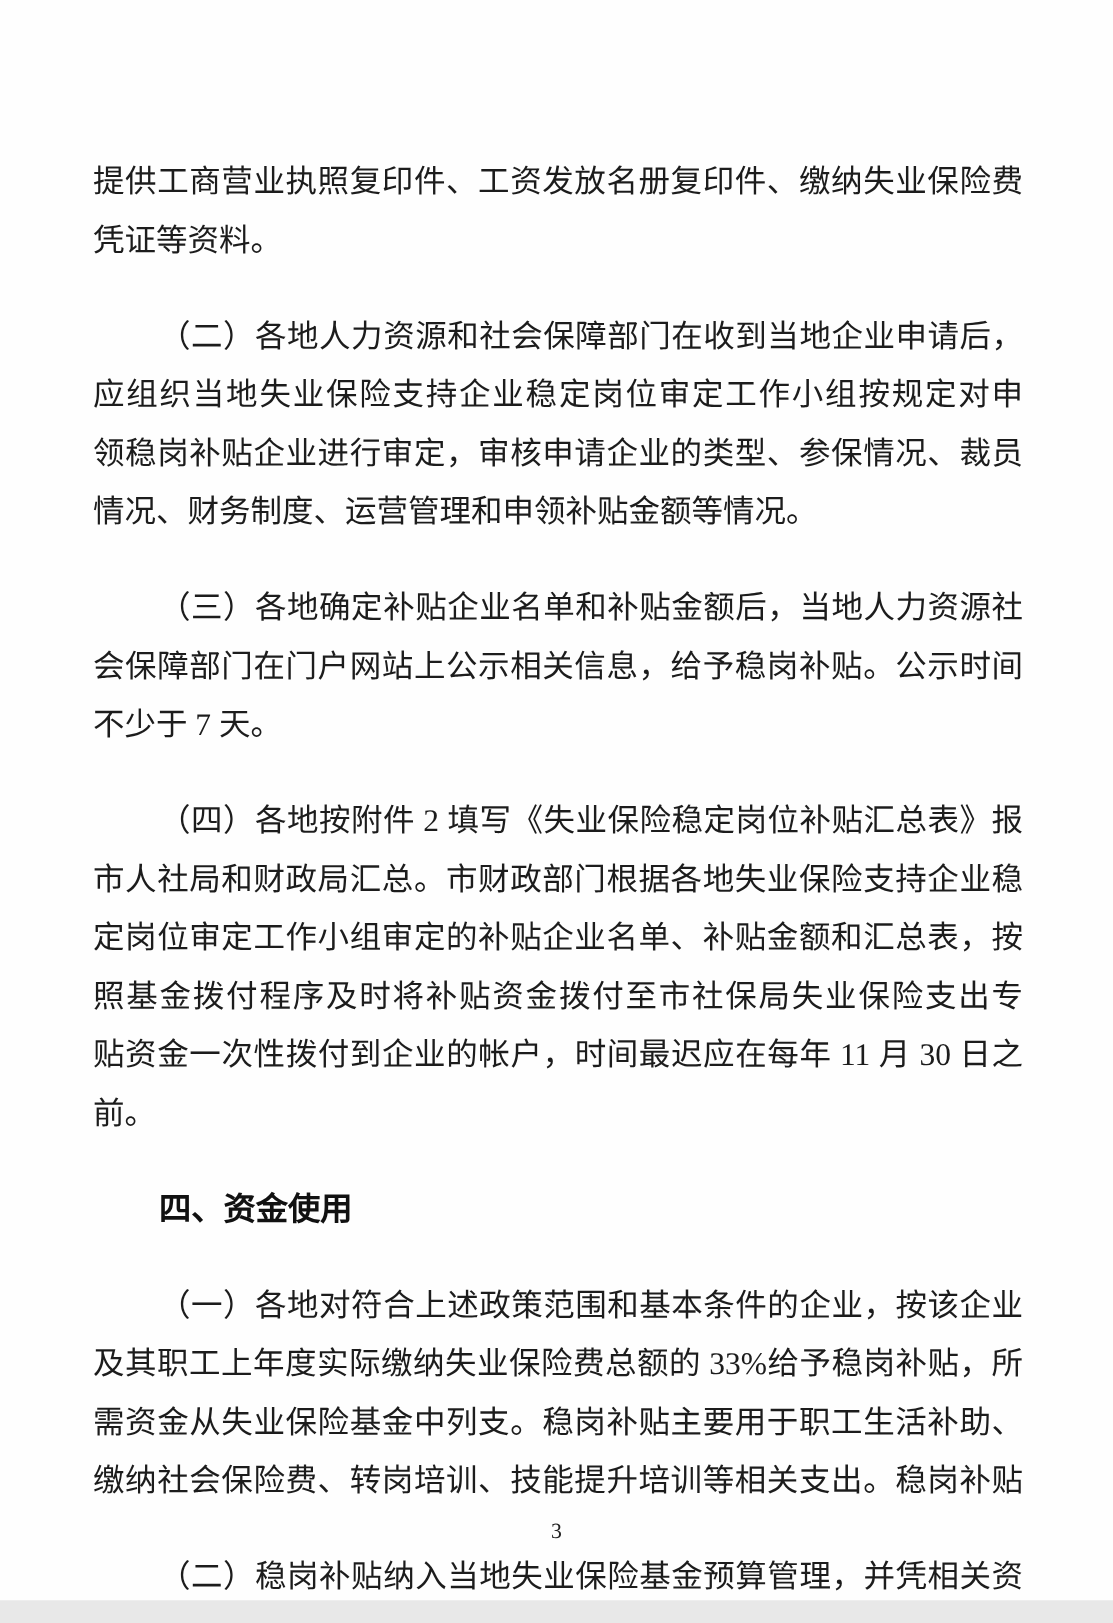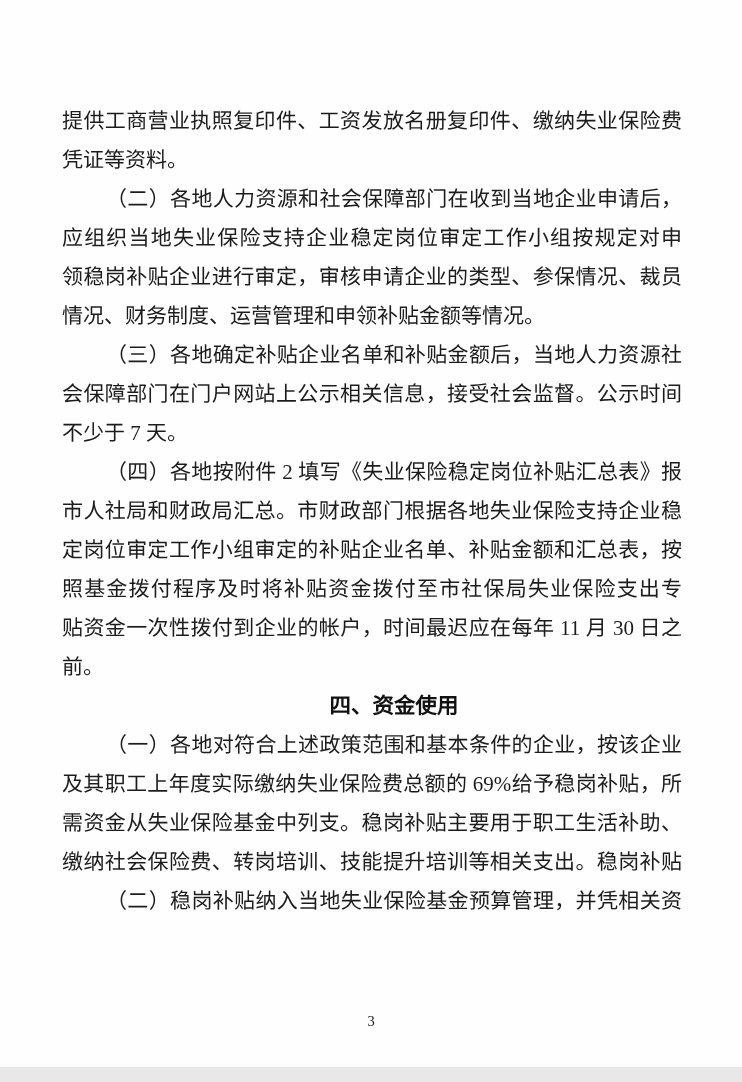--- a/index.html
+++ b/index.html
@@ -23,27 +23,27 @@
   }
   .line {
     height: 39px;
     line-height: 39px;
     font-size: 21px;
     text-align: justify;
     overflow: hidden;
     color: #1c1c1c;
   }
   .line.j { text-align-last: justify; }
-  .line.ind { padding-left: 44px; }
+  .line.ind { padding-left: 44px; margin-top: 25px; }
   .line.heading {
     font-family: "Liberation Sans", "DejaVu Sans", sans-serif;
     font-weight: 700;
     font-size: 21.5px;
     color: #111;
-    text-align: center;
+    text-align: left;
     text-align-last: auto;
   }
   .page-number {
     position: absolute;
     top: 1010px;
     left: 0;
     width: 100%;
     text-align: center;
     font-size: 14.5px;
     line-height: 22px;
@@ -56,29 +56,29 @@
 
 <div class="page">
   <div class="text-block" id="body">
       <div class="line j">提供工商营业执照复印件、工资发放名册复印件、缴纳失业保险费</div>
       <div class="line">凭证等资料。</div>
       <div class="line j ind">（二）各地人力资源和社会保障部门在收到当地企业申请后，</div>
       <div class="line j">应组织当地失业保险支持企业稳定岗位审定工作小组按规定对申</div>
       <div class="line j">领稳岗补贴企业进行审定，审核申请企业的类型、参保情况、裁员</div>
       <div class="line">情况、财务制度、运营管理和申领补贴金额等情况。</div>
       <div class="line j ind">（三）各地确定补贴企业名单和补贴金额后，当地人力资源社</div>
-      <div class="line j">会保障部门在门户网站上公示相关信息，接受社会监督。公示时间</div>
+      <div class="line j">会保障部门在门户网站上公示相关信息，给予稳岗补贴。公示时间</div>
       <div class="line">不少于 7 天。</div>
       <div class="line j ind">（四）各地按附件 2 填写《失业保险稳定岗位补贴汇总表》报</div>
       <div class="line j">市人社局和财政局汇总。市财政部门根据各地失业保险支持企业稳</div>
       <div class="line j">定岗位审定工作小组审定的补贴企业名单、补贴金额和汇总表，按</div>
       <div class="line j">照基金拨付程序及时将补贴资金拨付至市社保局失业保险支出专</div>
       <div class="line j">贴资金一次性拨付到企业的帐户，时间最迟应在每年 11 月 30 日之</div>
       <div class="line">前。</div>
       <div class="line ind heading">四、资金使用</div>
       <div class="line j ind">（一）各地对符合上述政策范围和基本条件的企业，按该企业</div>
-      <div class="line j">及其职工上年度实际缴纳失业保险费总额的 69%给予稳岗补贴，所</div>
+      <div class="line j">及其职工上年度实际缴纳失业保险费总额的 33%给予稳岗补贴，所</div>
       <div class="line j">需资金从失业保险基金中列支。稳岗补贴主要用于职工生活补助、</div>
       <div class="line j">缴纳社会保险费、转岗培训、技能提升培训等相关支出。稳岗补贴</div>
       <div class="line j ind">（二）稳岗补贴纳入当地失业保险基金预算管理，并凭相关资</div>
     </div>
   <div class="page-number">3</div>
 </div>
 
 </body></html>

